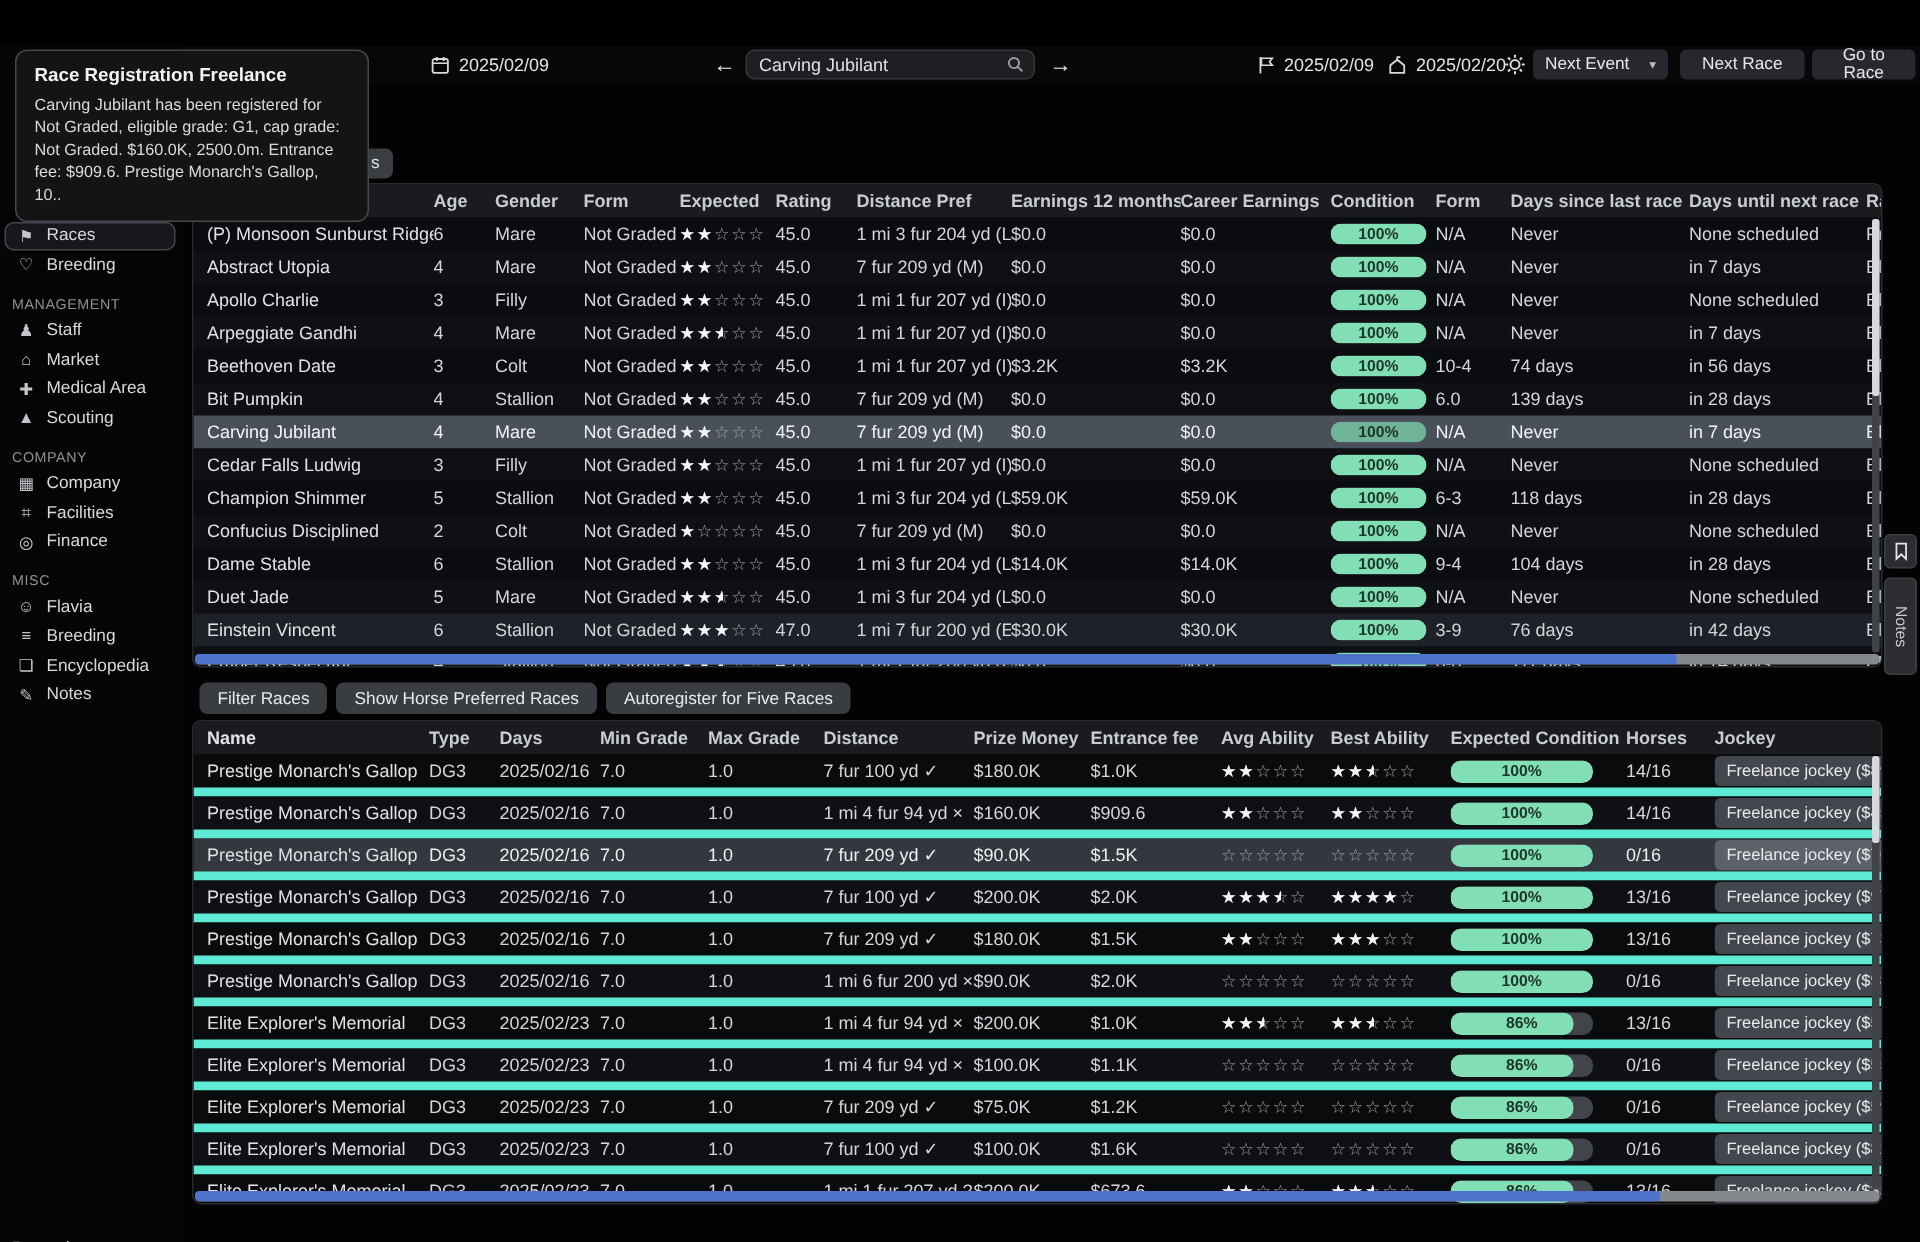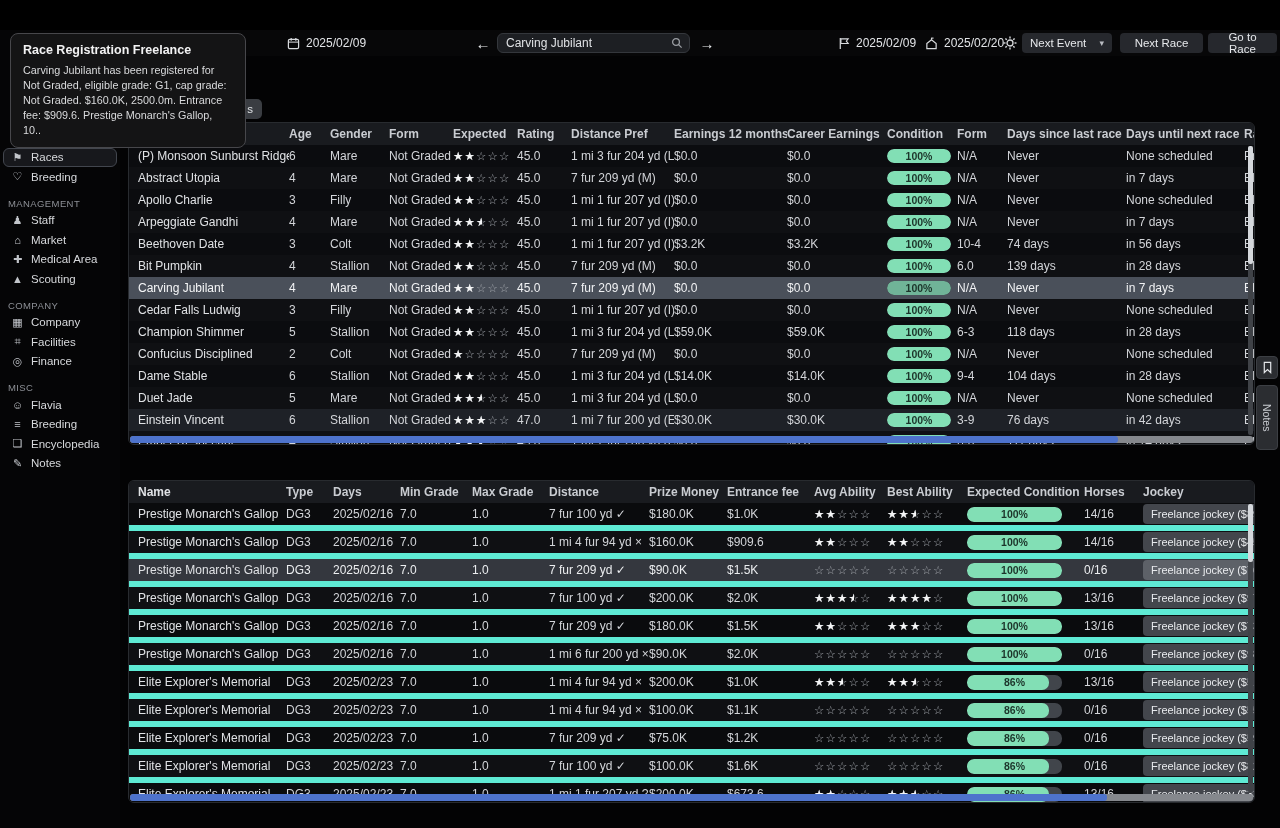--- a/index.html
+++ b/index.html
@@ -587,20 +587,25 @@
           </div>
         </div>
       <div class="vscroll">
           <div class="vthumb" style="top:0;height:118px"></div>
         </div>
       <div class="hscroll">
           <div class="hthumb" style="width:88%"></div>
         </div>
     </section>
 
+    <div class="actions" id="race-actions">
+        <button class="action-btn">Filter Races</button>
+        <button class="action-btn">Show Horse Preferred Races</button>
+        <button class="action-btn">Autoregister for Five Races</button>
+      </div>
 
     <section class="table-card card-races">
       <div class="thead" id="races-head">
           <div class="cell c-name">Name</div>
           <div class="cell c-type">Type</div>
           <div class="cell c-date">Days</div>
           <div class="cell c-min">Min Grade</div>
           <div class="cell c-max">Max Grade</div>
           <div class="cell c-distance">Distance</div>
           <div class="cell c-prize">Prize Money</div>

